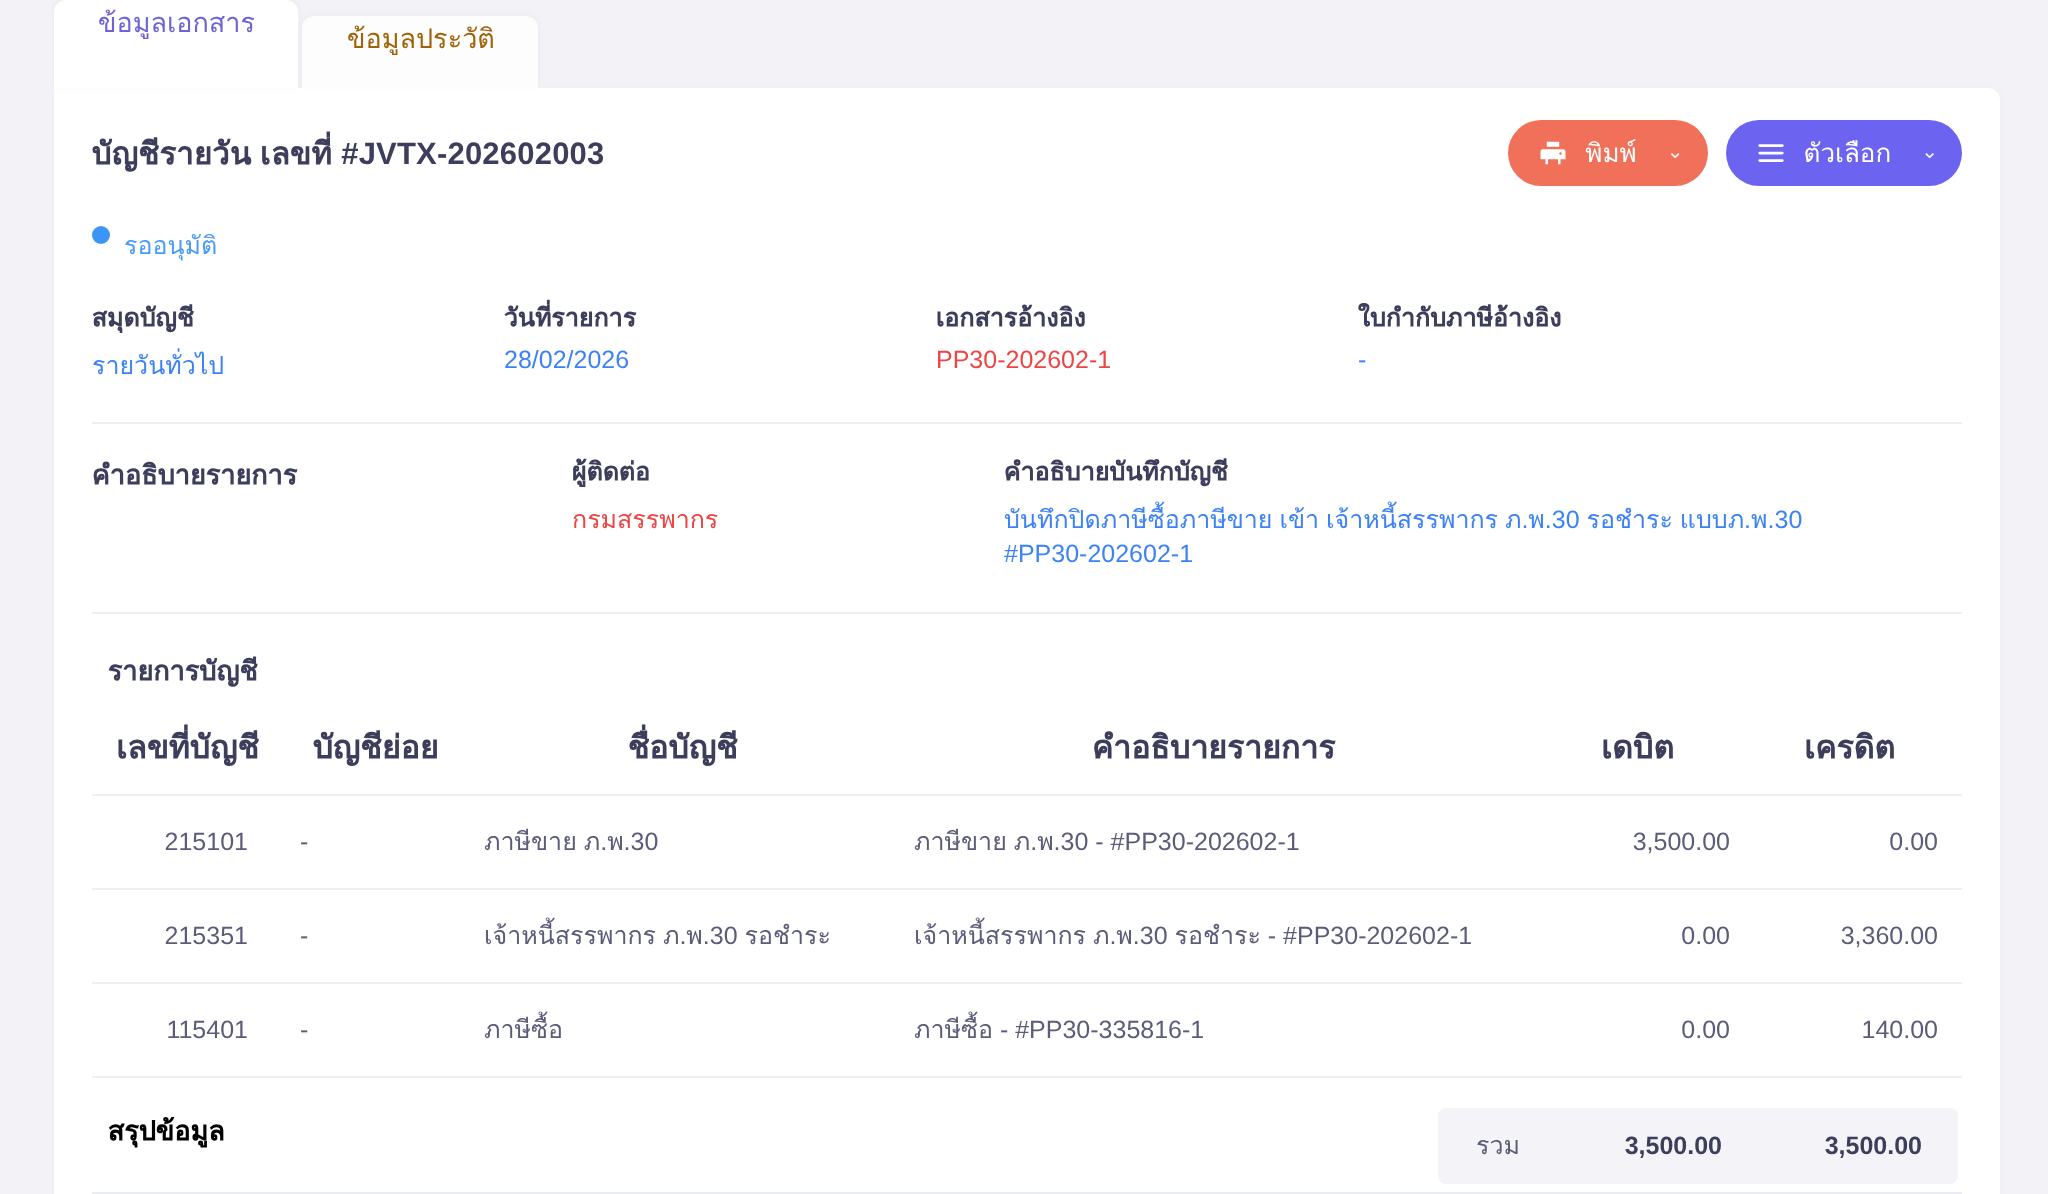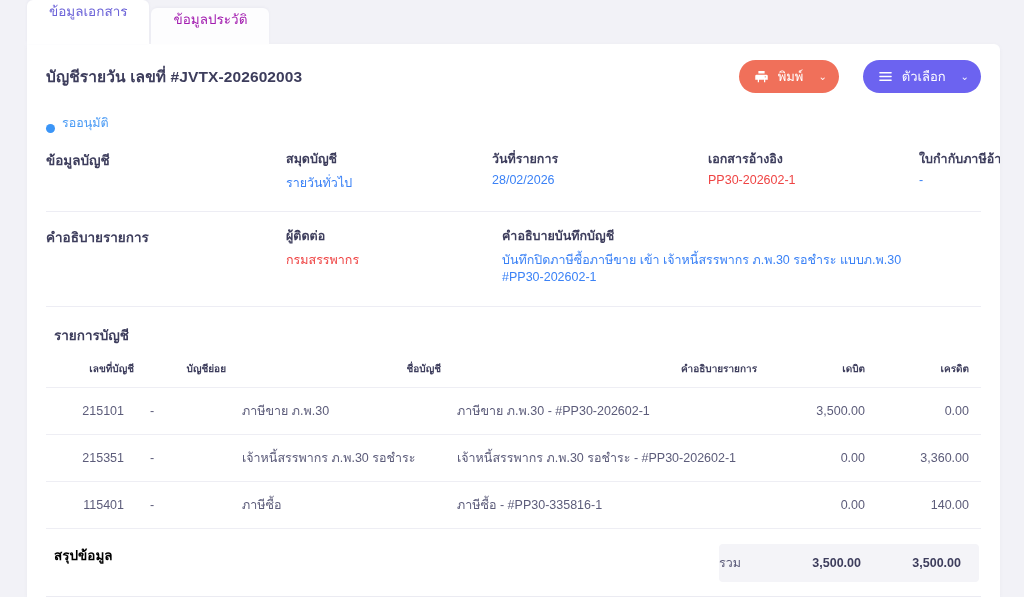--- a/index.html
+++ b/index.html
@@ -40,21 +40,21 @@
   }
   .tab.active {
     height: 44px;
     background: #ffffff;
     color: #6c63d8;
     z-index: 2;
     box-shadow: 0 -1px 3px rgba(90,90,140,0.06);
   }
   .tab.inactive {
     background: #fdfdfe;
-    color: #a21caf;
+    color: #a16207;
     margin-left: 2px;
     margin-bottom: 0;
     height: 36px;
     box-shadow: 0 -1px 3px rgba(90,90,140,0.05);
     z-index: 1;
   }
 
   
   .card {
     position: absolute;
@@ -75,21 +75,21 @@
     align-items: center;
     justify-content: space-between;
     padding-top: 16px;
   }
   .doc-title {
     font-size: 15.5px;
     font-weight: bold;
     color: #3d3d5c;
     letter-spacing: .1px;
   }
-  .btn-group { display: flex; gap: 24px; }
+  .btn-group { display: flex; gap: 9px; }
   .btn {
     display: flex;
     align-items: center;
     gap: 9px;
     height: 33px;
     padding: 0 15px;
     border: none;
     border-radius: 17px;
     color: #fff;
     font-size: 13px;
@@ -98,21 +98,21 @@
     white-space: nowrap;
   }
   .btn-print { background: #f0705a; padding-right: 12px; }
   .btn-options { background: #6c63f0; padding-right: 12px; }
   .btn .chev { font-size: 10px; opacity: .95; margin-left: 6px; }
   .ico { display: inline-flex; align-items: center; }
 
   
   .status-row {
     display: flex;
-    align-items: flex-end;
+    align-items: flex-start;
     gap: 7px;
     margin-top: 20px;
     font-size: 12.5px;
     color: #4a9bf5;
   }
   .status-dot {
     width: 9px; height: 9px;
     border-radius: 50%;
     background: #3b95f7;
     display: inline-block;
@@ -163,23 +163,23 @@
     padding: 17px 0 10px 8px;
   }
   table.entries {
     width: 100%;
     border-collapse: collapse;
     font-size: 12.5px;
   }
   table.entries th {
     font-weight: bold;
     color: #3d3d5c;
-    text-align: right;
+    text-align: center;
     padding: 5px 8px 11px 8px;
-    font-size: 10px;
+    font-size: 16px;
     white-space: nowrap;
   }
   table.entries td {
     color: #5c5c7a;
     padding: 13px 8px;
     border-top: 1px solid #eeeef4;
     white-space: nowrap;
   }
   table.entries tr:last-child td { border-bottom: 1px solid #eeeef4; }
   .c-acct { width: 96px; text-align: right; padding-right: 18px !important; }
@@ -203,21 +203,21 @@
     background: #f4f4f8;
     border-radius: 4px;
     display: flex;
     align-items: center;
     height: 38px;
     width: 260px;
     margin-right: 2px;
   }
   .sum-label {
     width: 60px;
-    text-align: left;
+    text-align: center;
     font-size: 12.5px;
     color: #5c5c7a;
   }
   .sum-val {
     flex: 1 1 0;
     text-align: right;
     font-size: 12.5px;
     font-weight: bold;
     color: #3d3d5c;
     padding-right: 18px;
@@ -274,21 +274,20 @@
 
       </div>
     </div>
 
     <div class="status-row">
       <span class="status-dot"></span>
       <span>รออนุมัติ</span>
     </div>
 
     <div class="section">
-      <div class="sec-title">ข้อมูลบัญชี</div>
       <div class="field w-book">
         <div class="field-label">สมุดบัญชี</div>
         <div class="field-value">รายวันทั่วไป</div>
       </div>
       <div class="field w-date">
         <div class="field-label">วันที่รายการ</div>
         <div class="field-value">28/02/2026</div>
       </div>
       <div class="field w-ref">
         <div class="field-label">เอกสารอ้างอิง</div>

